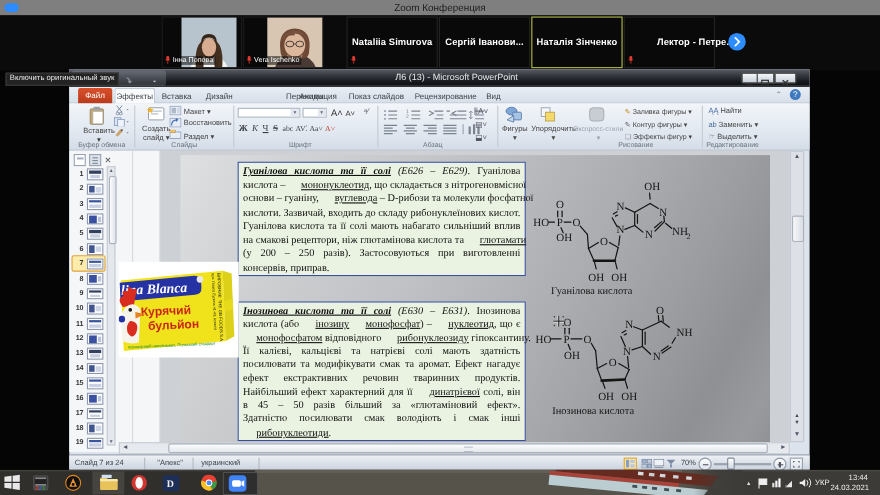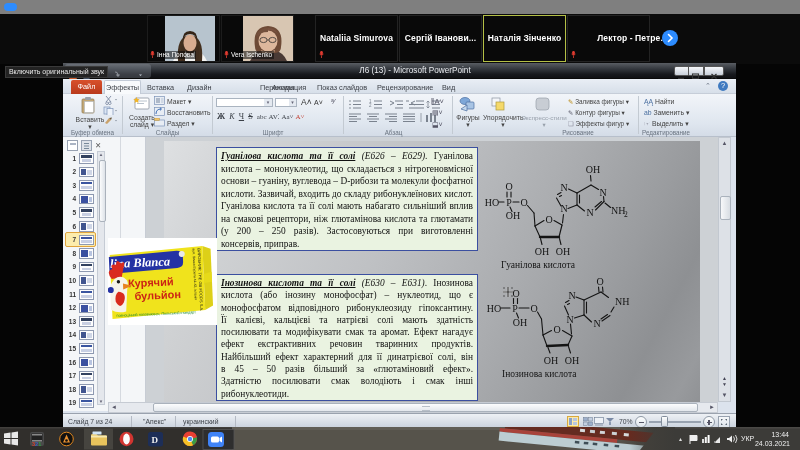--- a/index.html
+++ b/index.html
@@ -8,20 +8,21 @@
 .tname{position:absolute;width:100%;text-align:center;top:17px;color:#fff;font-weight:bold;font-size:8.5px;letter-spacing:.1px;}
 .mic{position:absolute;bottom:3px;width:5px;height:7px;}
 .mic svg{display:block}
 .lbl{position:absolute;bottom:2px;color:#fff;font-size:6.5px;background:rgba(10,10,10,.55);padding:0 2px 1px 1px;white-space:nowrap;}
 </style></head>
 <body>
 <div id="s">
 
 <div class="ab" style="left:0;top:0;width:800px;height:14px;background:#7f7f7f;">
   <div class="ab" style="left:4px;top:3px;width:13px;height:8px;border-radius:4px;background:#2d8cff;"></div>
+  <div class="ab" style="left:0;top:2px;width:800px;text-align:center;font-size:9px;color:#1c1c1c;">Zoom Конференция</div>
 </div>
 
 <div class="ab" style="left:0;top:14px;width:800px;height:50px;background:#0b0b0b;"></div>
 
 <div class="tile" style="left:147px;width:73px;border-color:#1c1c1c;">
   <div class="ab" style="left:17px;top:0;width:50px;height:45px;background:#b7c4ce;overflow:hidden;">
     <svg width="50" height="45">
       <path d="M8 45 Q12 36 20 34 L30 34 Q38 36 42 45 Z" fill="#f4f4f2"></path>
       <path d="M13 45 Q11 20 25 19 Q39 20 37 45 L31 45 Q34 28 25 27 Q16 28 19 45 Z" fill="#43301f"></path>
       <path d="M17 45 Q13 26 25 24 Q37 26 33 45 Z" fill="#402d1e"></path>
@@ -396,21 +397,21 @@
         </div>
       </div>
 
   <div class="ab" style="left:83px;top:74px;width:572px;height:265px;background:#cdd1d5;"></div>
   <div id="slide" class="ab" style="left:101px;top:78px;width:536px;height:261px;background:linear-gradient(118deg,#dee0e2 0%,#d0d2d4 15%,#bfc1c4 40%,#abadb0 62%,#9a9c9f 78%,#8e9093 88%,#989a9d 96%,#909295 100%);">
 <style>
 .box{position:absolute;left:52px;width:262px;background:#eaf3e1;border:1.5px solid #3b4fa0;box-sizing:border-box;font-family:"Liberation Serif",serif;color:#111;padding:2px 4px 0 4px;}
 .jl{text-align:justify;text-align-last:justify;white-space:nowrap;}
 .ll{text-align:left;}
 .sp{text-decoration-style:wavy;text-decoration-color:#e03828;text-decoration-thickness:1px;text-underline-offset:1.2px;}
-.un{text-decoration-thickness:0.7px;}
+.un{text-decoration:underline;text-decoration-thickness:0.7px;margin-left:12px;}
 .chem{position:absolute;font-family:"Liberation Serif",serif;}
 .chem text{font-family:"Liberation Serif",serif;font-size:10px;fill:#141414;}
 .chem path,.chem line{stroke:#141414;stroke-width:1.1;fill:none;stroke-linecap:round;}
 .clabel{position:absolute;font-family:"Liberation Serif",serif;font-size:9.5px;color:#141414;white-space:nowrap;}
 </style>
 
 <div class="box" style="top:6px;height:104px;font-size:9.4px;line-height:12.55px;">
 <div class="jl"><b><i><u>Гуанілова кислота та її солі</u></i></b> <i>(Е626 – Е629)</i>. <span class="sp">Гуанілова</span></div>
 <div class="jl">кислота – <span class="un sp">мононуклеотид</span>, що складається з <span class="sp">нітрогеновмісної</span></div>
 <div class="jl">основи – <span class="sp">гуаніну</span>, <span class="un sp">вуглевода</span> – D-рибози та молекули фосфатної</div>

